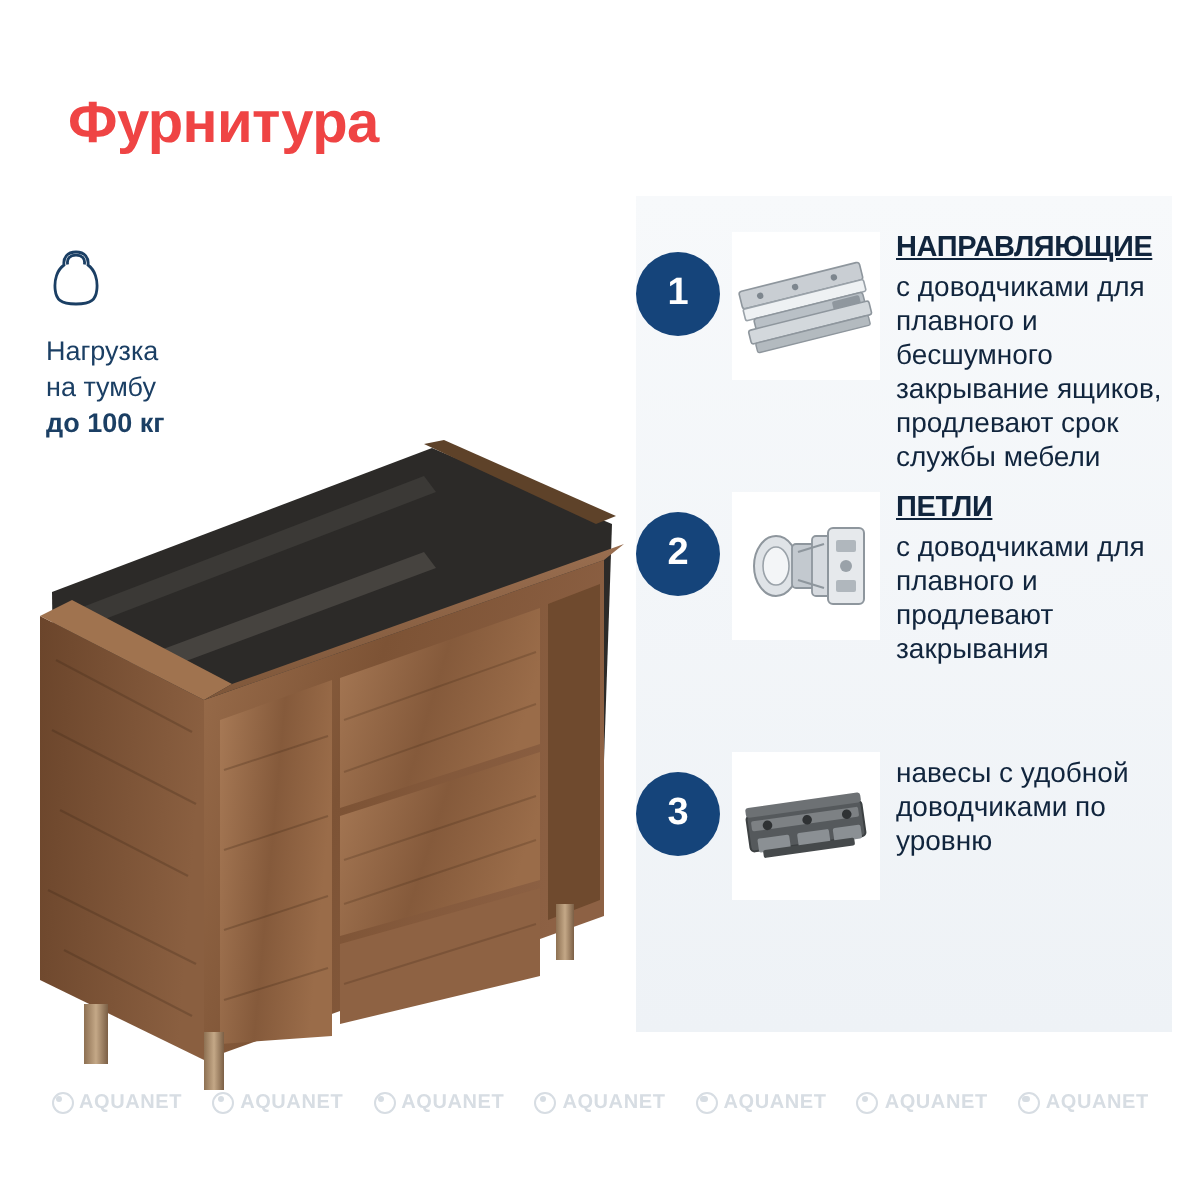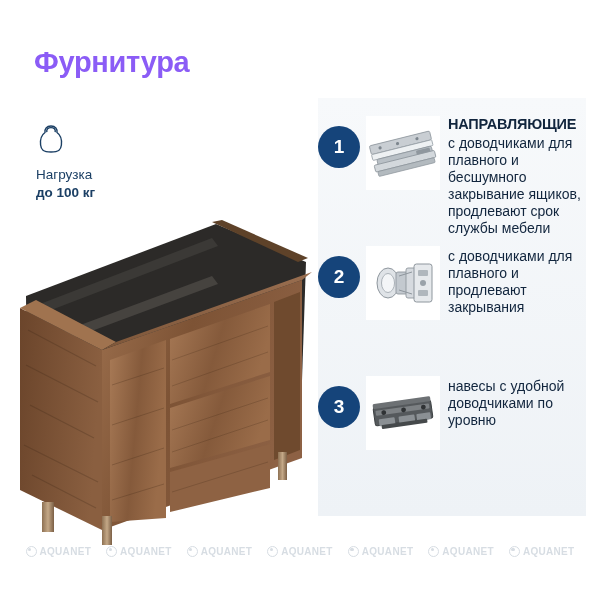--- a/index.html
+++ b/index.html
@@ -20,27 +20,27 @@
     background: #ffffff;
     overflow: hidden;
   }
   
   .title {
     position: absolute;
     left: 34px;
     top: 46px;
     font-size: 29px;
     font-weight: bold;
-    color: #8b5cf6;
+    color: #ef4444;
     letter-spacing: -0.3px;
   }
   
   .weight-block {
     position: absolute;
-    left: 36px;
+    left: 23px;
     top: 122px;
     width: 130px;
   }
   .weight-icon {
     width: 30px;
     height: 34px;
     margin-bottom: 6px;
   }
   .weight-text {
     font-size: 13.5px;
@@ -107,20 +107,21 @@
     margin-left: 8px;
     padding-top: 2px;
     width: 136px;
   }
   .fhead {
     font-size: 14.5px;
     font-weight: bold;
     color: #11253d;
     line-height: 17px;
     letter-spacing: -0.2px;
+    text-decoration: underline;
   }
   .fbody {
     font-size: 14px;
     color: #11253d;
     line-height: 17px;
     margin-top: 2px;
   }
   
   .watermarks {
     position: absolute;
@@ -168,20 +169,21 @@
 
   <div class="title">Фурнитура</div>
 
   <div class="weight-block">
     <svg class="weight-icon" viewBox="0 0 30 34">
       <path d="M15 4 C10.5 4 8.5 7 9 10.5 C5.5 13 4 18 4.6 23 C5.1 27.5 7 30 15 30 C23 30 24.9 27.5 25.4 23 C26 18 24.5 13 21 10.5 C21.5 7 19.5 4 15 4 Z" fill="none" stroke="#1b3f64" stroke-width="1.4"></path>
       <path d="M10.8 10.2 C10.3 7.2 12 5.6 15 5.6 C18 5.6 19.7 7.2 19.2 10.2" fill="none" stroke="#1b3f64" stroke-width="1.4"></path>
     </svg>
     <div class="weight-text">
       <div>Нагрузка</div>
+      <div>на тумбу</div>
       <div><b>до 100 кг</b></div>
     </div>
   </div>
 
   <svg class="cabinet" viewBox="0 0 330 345">
     <defs>
       <linearGradient id="woodLight" x1="0" y1="0" x2="1" y2="0.4">
         <stop offset="0%" stop-color="#9c6f4d"></stop>
         <stop offset="45%" stop-color="#7d5335"></stop>
         <stop offset="100%" stop-color="#8d6144"></stop>
@@ -300,20 +302,21 @@
           <rect x="40" y="22" width="10" height="30" rx="2" fill="#d6dadf" stroke="#8e969d" stroke-width="0.9"></rect>
           <rect x="48" y="18" width="18" height="38" rx="2.5" fill="#e6e9ec" stroke="#8e969d" stroke-width="1"></rect>
           <rect x="52" y="24" width="10" height="6" rx="1" fill="#b0b7bd"></rect>
           <rect x="52" y="44" width="10" height="6" rx="1" fill="#b0b7bd"></rect>
           <circle cx="57" cy="37" r="3" fill="#9aa2a9"></circle>
           <path d="M33 30 L46 26" stroke="#8e969d" stroke-width="1"></path>
           <path d="M33 44 L46 48" stroke="#8e969d" stroke-width="1"></path>
         </svg>
       </div>
       <div class="ftext">
+        <div class="fhead">ПЕТЛИ</div>
         <div class="fbody">с доводчиками для плавного и продлевают закрывания</div>
       </div>
     </div>
 
     <div class="feature feature-3">
       <div class="badge">3</div>
       <div class="thumb">
         <svg viewBox="0 0 74 74" width="74" height="74">
           <rect x="0" y="0" width="74" height="74" fill="#ffffff"></rect>
           <g transform="rotate(-8 37 37)">

